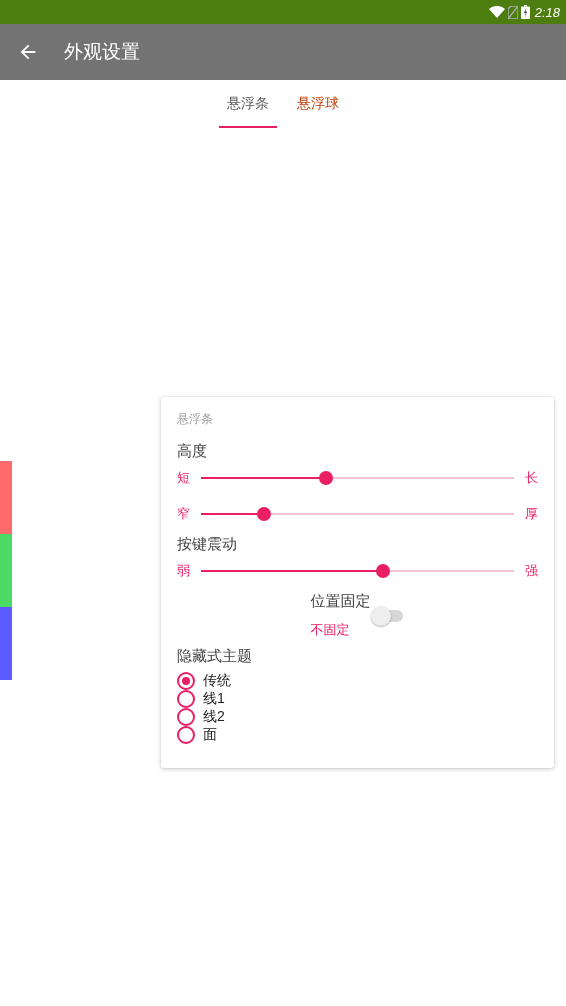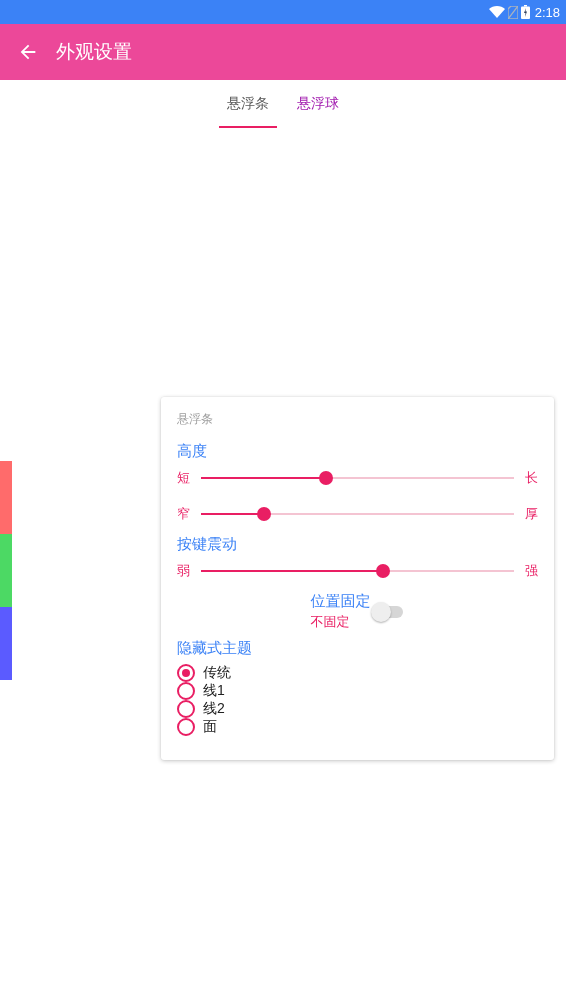--- a/index.html
+++ b/index.html
@@ -1,59 +1,60 @@
 <!DOCTYPE html>
 <html><head>
 <meta charset="utf-8">
 <style>
   * { margin: 0; padding: 0; box-sizing: border-box; font-family: -apple-system, "Helvetica Neue", Arial, "PingFang SC", "Microsoft YaHei", sans-serif; }
   html, body { width: 566px; height: 1006px; background: #fff; overflow: hidden; }
 
   
   .statusbar {
     height: 24px;
-    background: #3b82f6;
+    background: #4d7c0f;
     display: flex;
     justify-content: flex-end;
     align-items: center;
     padding: 0 6px;
     color: #fff;
     font-size: 13px;
     gap: 3px;
+    font-style: italic;
   }
   .statusbar svg { display: block; }
 
   
   .appbar {
     height: 56px;
-    background: #ec4899;
+    background: #737373;
     display: flex;
     align-items: center;
     padding: 0 16px;
     color: #fff;
-    gap: 16px;
+    gap: 24px;
   }
   .appbar .back { width: 24px; height: 24px; display: flex; align-items: center; justify-content: center; cursor: pointer; }
   .appbar .title { font-size: 19px; font-weight: 400; }
 
   
   .tabs {
     height: 48px;
     display: flex;
     justify-content: center;
     align-items: stretch;
     background: #fff;
   }
   .tab {
     width: 70px;
     display: flex;
     align-items: center;
     justify-content: center;
     font-size: 14px;
-    color: #a21caf;
+    color: #c2410c;
     cursor: pointer;
     position: relative;
   }
   .tab.active { color: #595959; }
   .tab.active::after {
     content: "";
     position: absolute;
     bottom: 0; left: 6px; right: 6px;
     height: 2px;
     background: #e91e63;
@@ -81,21 +82,21 @@
     border-radius: 3px;
     box-shadow: 0 1px 4px rgba(0,0,0,0.22), 0 0 0 0.5px rgba(0,0,0,0.04);
     padding: 14px 16px 16px 16px;
   }
   .card .section-label {
     font-size: 12px;
     color: #9e9e9e;
     margin-bottom: 14px;
   }
   .setting { margin-bottom: 6px; }
-  .setting-title { font-size: 15px; color: #3b82f6; margin-bottom: 2px; }
+  .setting-title { font-size: 15px; color: #404040; margin-bottom: 2px; }
   .slider-row {
     display: flex;
     align-items: center;
     gap: 10px;
     height: 30px;
   }
   .slider-lbl { font-size: 13px; color: #e91e63; width: 14px; text-align: center; }
   .slider-lbl.left { text-align: left; }
   .slider-lbl.right { text-align: right; }
   .slider {
@@ -128,21 +129,21 @@
   }
 
   
   .switch-row {
     display: flex;
     align-items: center;
     justify-content: center;
     margin-top: 4px;
     margin-bottom: 8px;
   }
-  .switch-row .sub { font-size: 13px; color: #e91e63; margin-top: 2px; }
+  .switch-row .sub { font-size: 13px; color: #e91e63; margin-top: 10px; }
   .switch {
     width: 34px; height: 20px; position: relative; cursor: pointer;
   }
   .switch .bar {
     position: absolute; left: 2px; right: 2px; top: 50%;
     height: 12px; margin-top: -6px;
     background: #d6d6d6; border-radius: 6px;
   }
   .switch .knob {
     position: absolute; left: 0; top: 0;

